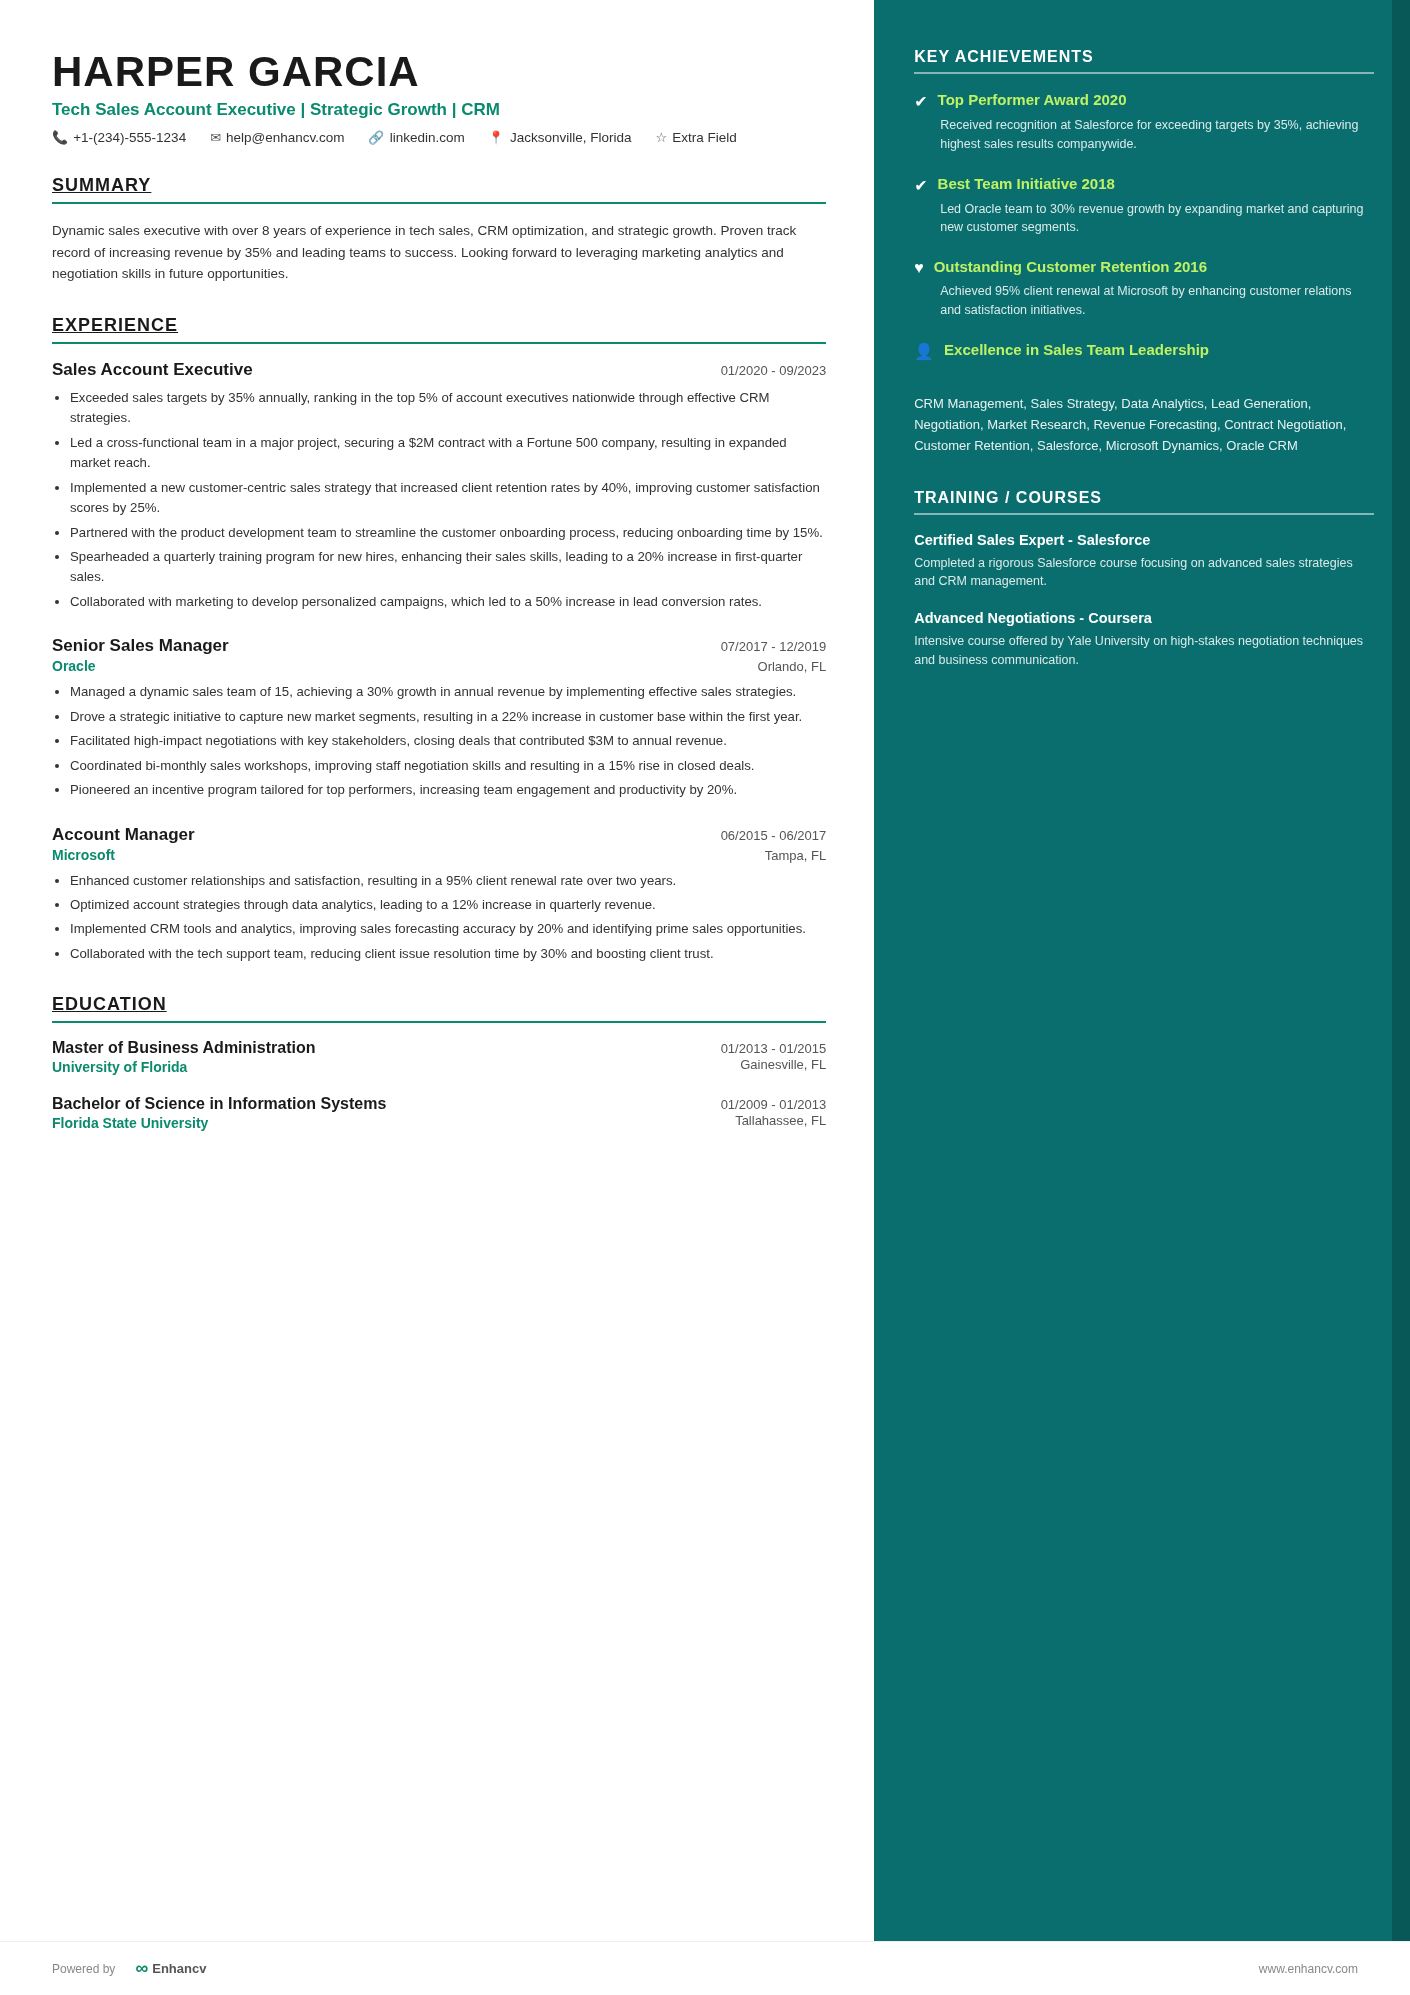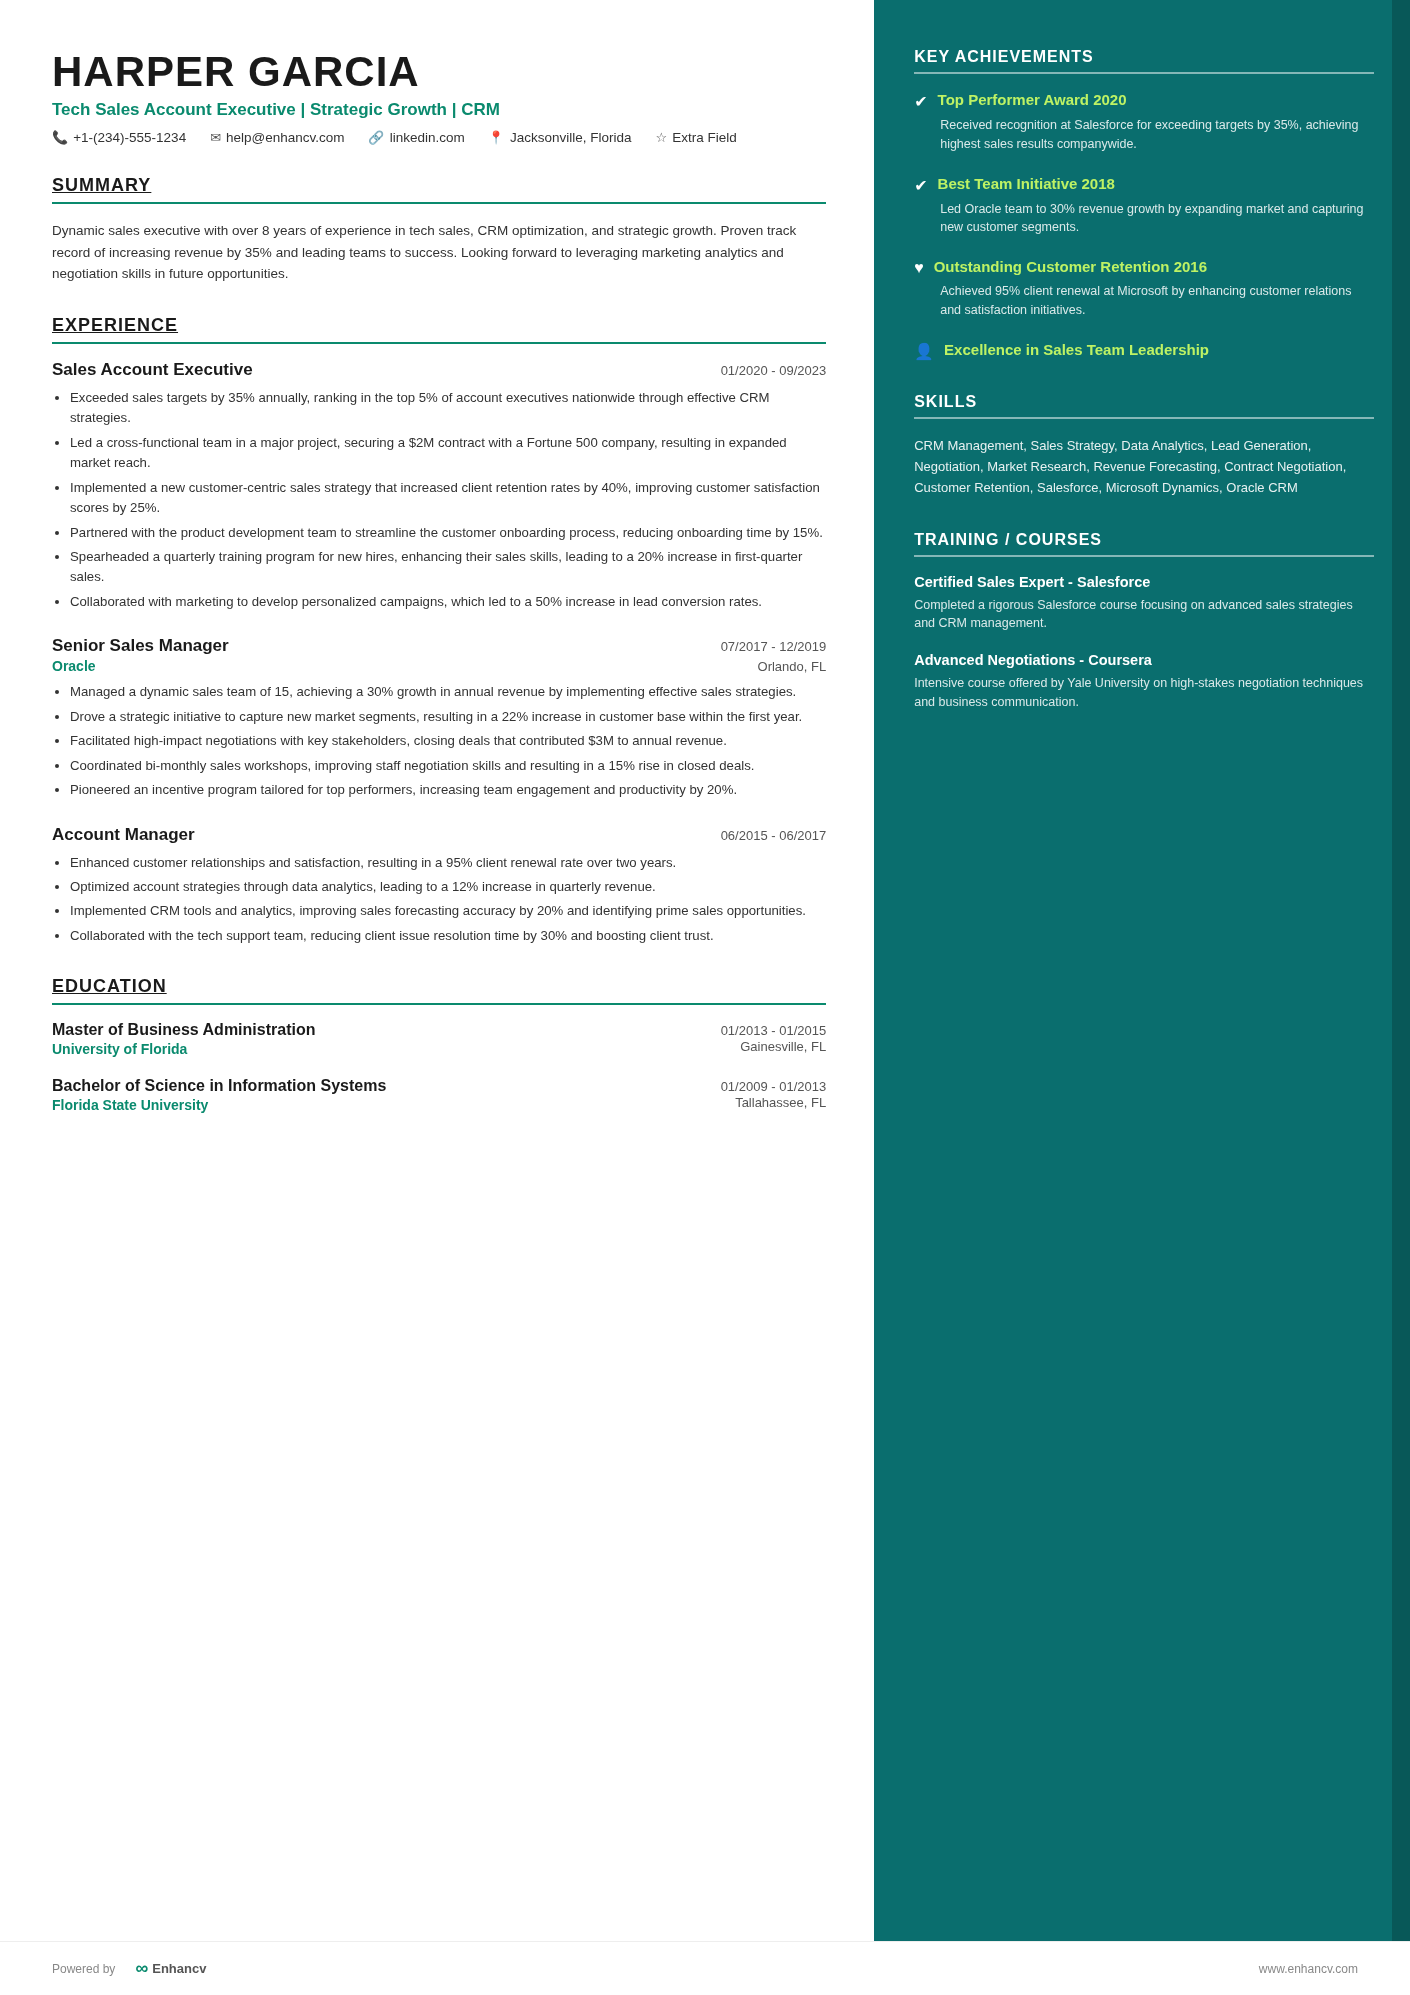--- a/index.html
+++ b/index.html
@@ -319,20 +319,24 @@
               <li>Facilitated high-impact negotiations with key stakeholders, closing deals that contributed $3M to annual revenue.</li>
               <li>Coordinated bi-monthly sales workshops, improving staff negotiation skills and resulting in a 15% rise in closed deals.</li>
               <li>Pioneered an incentive program tailored for top performers, increasing team engagement and productivity by 20%.</li>
             </ul>
   </div>
           <div class="exp-entry">
     <div class="exp-header">
       <span class="exp-title">Account Manager</span>
       <span class="exp-dates">06/2015 - 06/2017</span>
     </div>
+    <div class="exp-sub">
+      <span class="exp-company">Microsoft</span>
+      <span class="exp-location">Tampa, FL</span>
+    </div>
     <ul class="exp-bullets">
               <li>Enhanced customer relationships and satisfaction, resulting in a 95% client renewal rate over two years.</li>
               <li>Optimized account strategies through data analytics, leading to a 12% increase in quarterly revenue.</li>
               <li>Implemented CRM tools and analytics, improving sales forecasting accuracy by 20% and identifying prime sales opportunities.</li>
               <li>Collaborated with the tech support team, reducing client issue resolution time by 30% and boosting client trust.</li>
             </ul>
   </div>
         </div>
     </div>
 
@@ -392,21 +396,20 @@
           <div class="achievement-item">
     <div class="achievement-header">
       <span class="achievement-icon">👤</span>
       <span class="achievement-title">Excellence in Sales Team Leadership</span>
     </div>
   </div>
         </div>
     </div>
 
     <div class="r-section">
-      <div class="r-section-title">SKILLS</div>
       <div class="skills-text">CRM Management, Sales Strategy, Data Analytics, Lead Generation, Negotiation, Market Research, Revenue Forecasting, Contract Negotiation, Customer Retention, Salesforce, Microsoft Dynamics, Oracle CRM</div>
     </div>
 
     <div class="r-section">
       <div class="r-section-title">TRAINING / COURSES</div>
       <div id="training-entries">
           <div class="training-item">
     <div class="training-name">Certified Sales Expert - Salesforce</div>
     <div class="training-desc">Completed a rigorous Salesforce course focusing on advanced sales strategies and CRM management.</div>
   </div>

